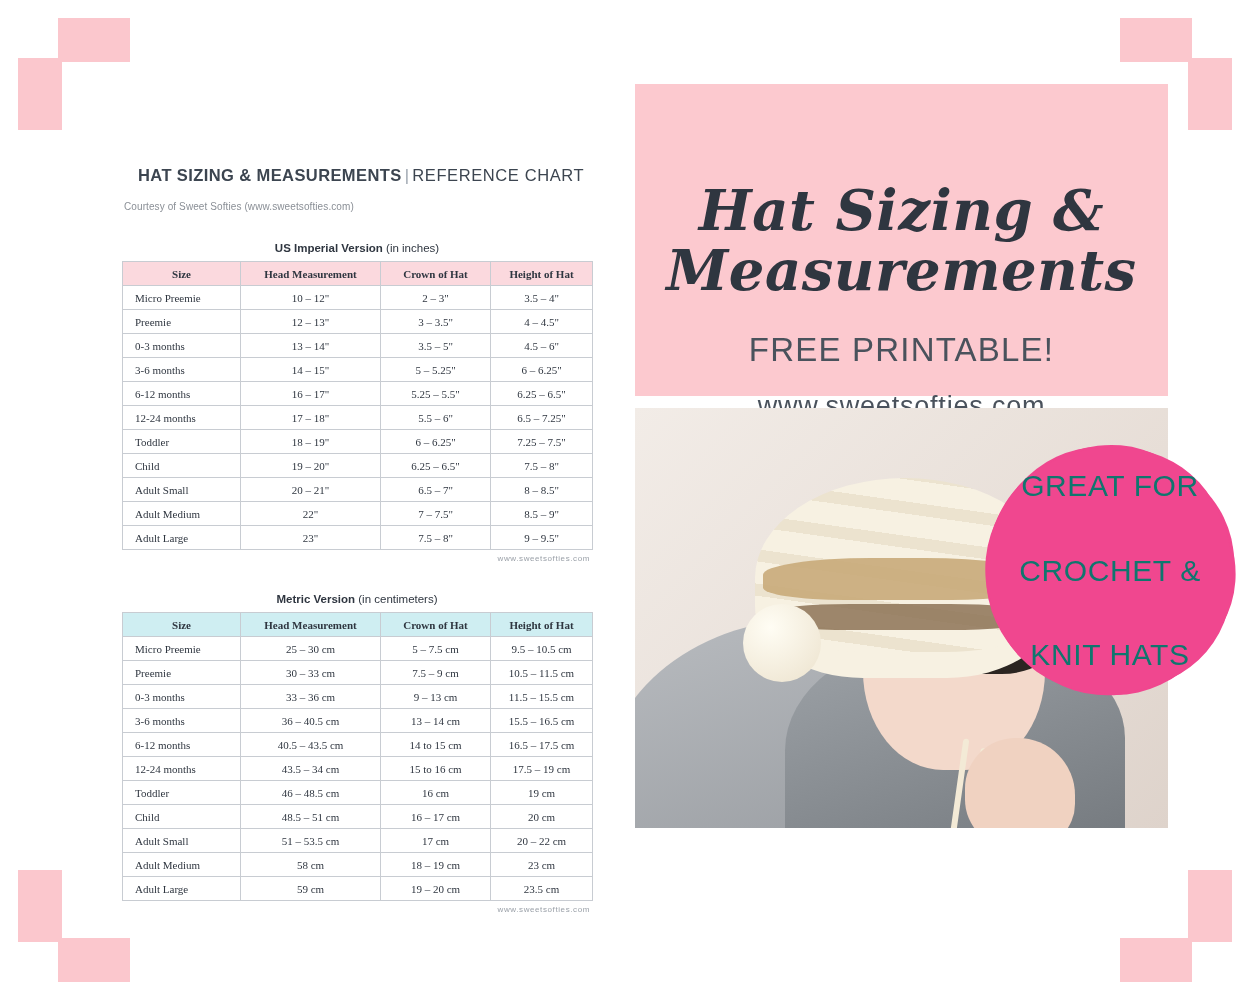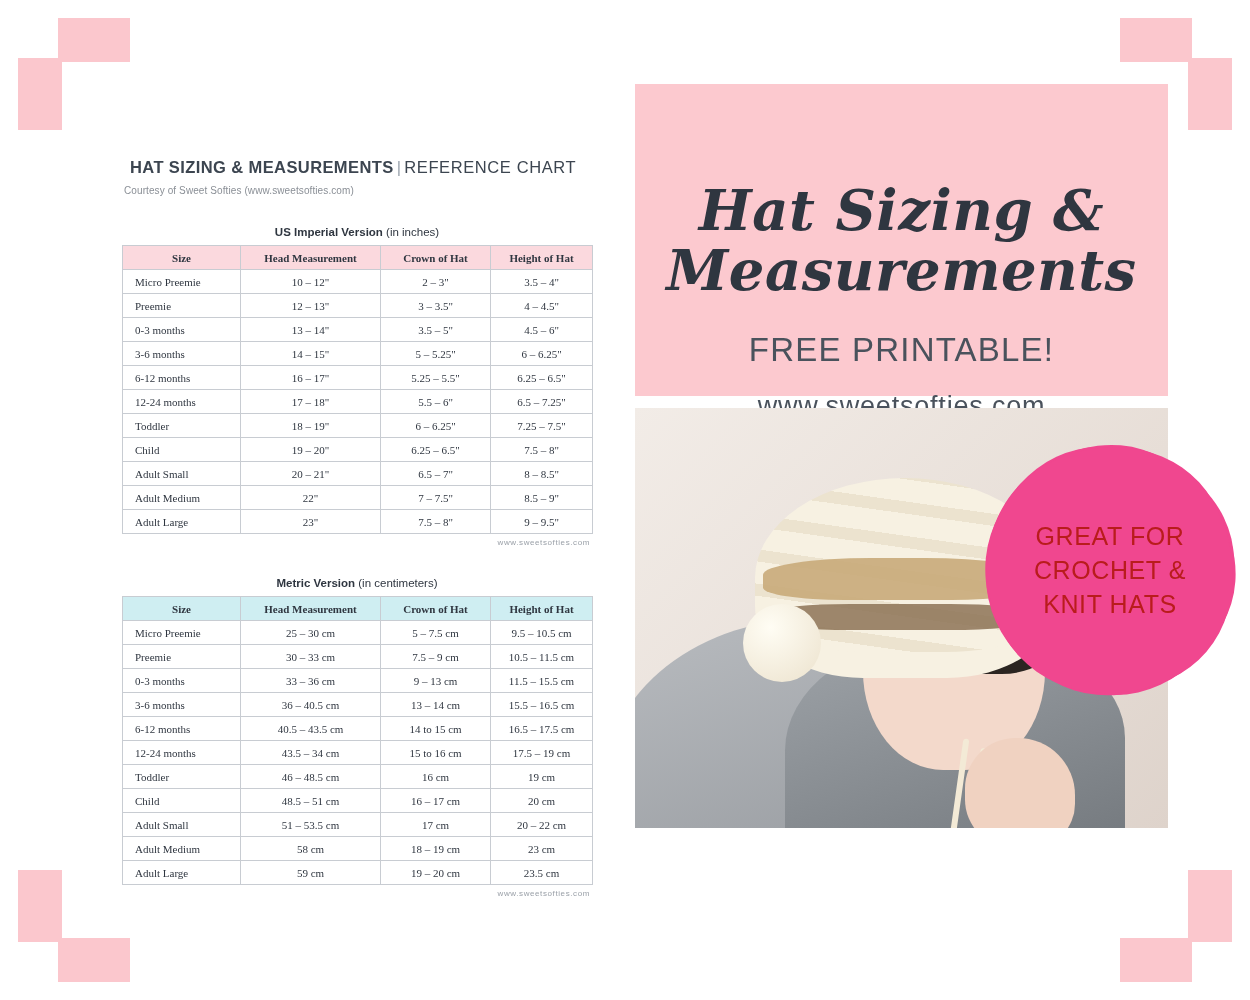--- a/index.html
+++ b/index.html
@@ -61,21 +61,21 @@
   .left-col {
     position: absolute;
     left: 122px;
     top: 150px;
     width: 470px;
   }
   .doc-title {
     font-size: 16.5px;
     letter-spacing: 0.4px;
     color: #3c4550;
-    margin: 8px;
+    margin: 16px;
     white-space: nowrap;
   }
   .doc-title .bold { font-weight: bold; }
   .doc-title .sep { color: #9aa3ad; font-weight: normal; padding: 0 3px; }
   .doc-title .light { font-weight: normal; letter-spacing: 0.6px; }
   .doc-sub {
     font-size: 10px;
     color: #8a8f96;
     margin: 4px 0 0 2px;
     letter-spacing: 0.1px;
@@ -300,25 +300,26 @@
   .badge .blob.b3 {
     transform: rotate(60deg);
   }
   .badge-text {
     position: absolute;
     inset: 0;
     display: flex;
     flex-direction: column;
     justify-content: center;
     align-items: center;
-    color: #b91c1c;
-    font-size: 25px;
+    color: #0f766e;
+    font-size: 30px;
     line-height: 1.35;
     letter-spacing: 0.6px;
     text-align: center;
+    gap: 44px;
   }
 </style>
 </head>
 <body>
 
 <div class="corner corner-tl">
   <div class="arm-h"></div>
   <div class="arm-v"></div>
   <div class="notch"></div>
 </div>

